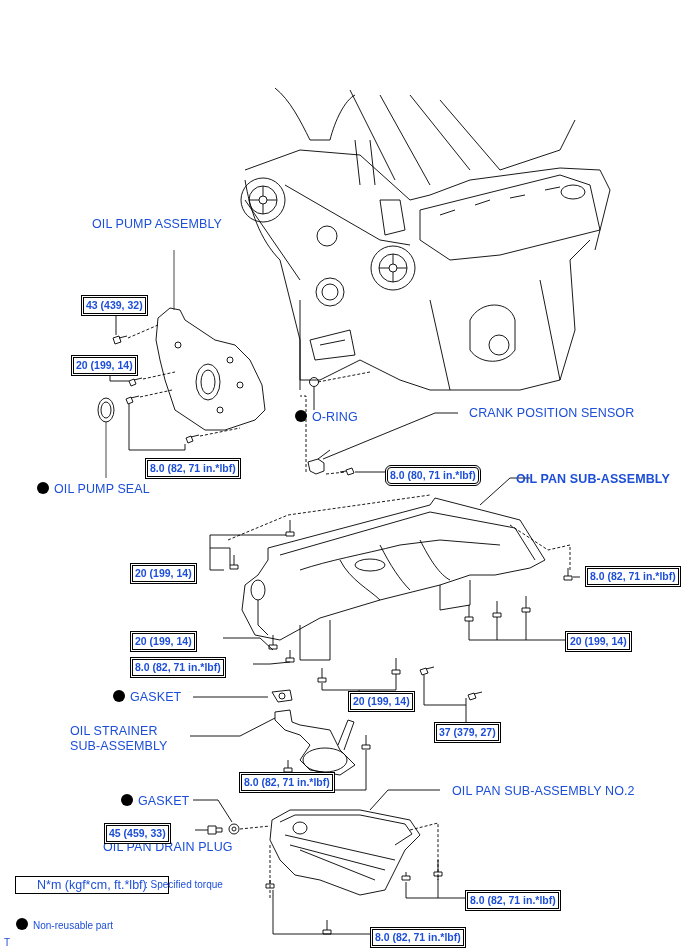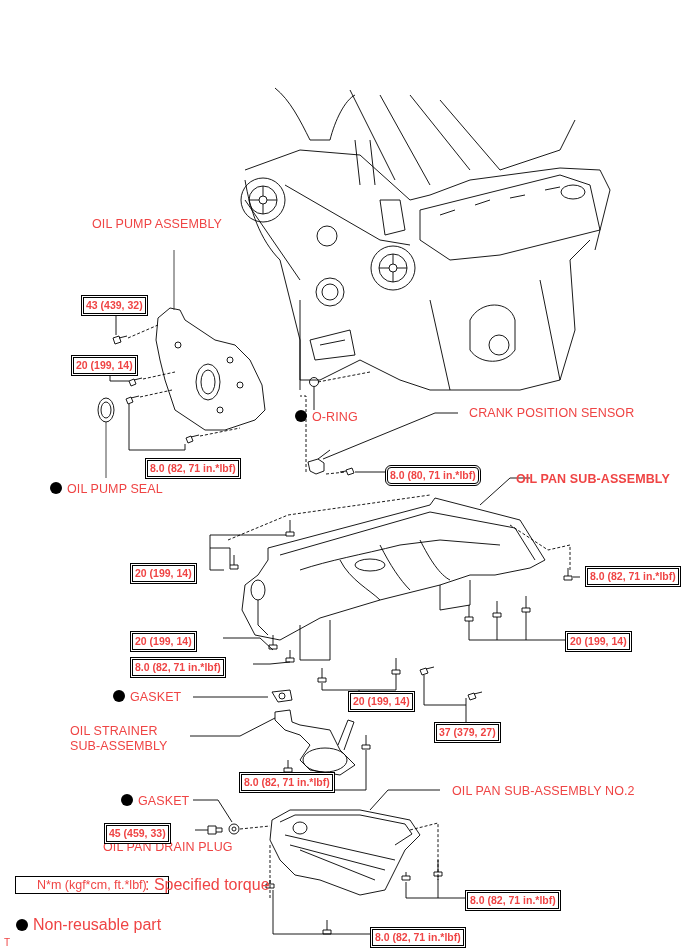--- a/index.html
+++ b/index.html
@@ -1,22 +1,22 @@
 <!DOCTYPE html>
 <html><head>
 <meta charset="utf-8">
 <style>
   html,body{margin:0;padding:0;background:#fff;}
-  #canvas{position:relative;width:691px;height:952px;background:#fff;overflow:hidden;font-family:"Liberation Sans",sans-serif;color:#ef4444;}
+  #canvas{position:relative;width:691px;height:952px;background:#fff;overflow:hidden;font-family:"Liberation Sans",sans-serif;color:#1d4ed8;}
   svg.art{position:absolute;left:0;top:0;width:691px;height:952px;}
   .lbl{position:absolute;font-size:12.5px;line-height:14px;white-space:nowrap;letter-spacing:0.1px;}
   .box{position:absolute;border:1px solid #000;background:#fff;font-weight:bold;font-size:10.5px;line-height:13px;padding:3px 4px;white-space:nowrap;outline:1px solid #000;outline-offset:-3px;}
   .dot{display:inline-block;width:12px;height:12px;border-radius:50%;background:#000;vertical-align:-1px;margin-right:5px;}
   .legend-box{position:absolute;border:1px solid #000;font-size:12.5px;line-height:14px;padding:1px 21px;white-space:nowrap;}
-  .legend-text{position:absolute;font-size:16px;line-height:14px;white-space:nowrap;}
+  .legend-text{position:absolute;font-size:10px;line-height:14px;white-space:nowrap;}
   .tmark{position:absolute;left:4px;top:937px;font-size:10px;}
 </style>
 </head>
 <body>
 
 <div id="canvas">
 
   <svg class="art" viewBox="0 0 691 952" xmlns="http://www.w3.org/2000/svg" fill="none" stroke="#000" stroke-width="0.9">
 
     <g>
@@ -159,21 +159,21 @@
       <path d="M208 826 l8 0 l0 8 l-8 0 z M216 828 l6 0 l0 4 l-6 0"></path>
       <circle cx="234" cy="829" r="5"></circle>
         <circle cx="234" cy="829" r="2"></circle>
       <path d="M240 829 L270 826" stroke-dasharray="3,2"></path>
     </g>
     <path d="M195 830 L208 830"></path>
     <path d="M193 800 L218 800 L232 822"></path>
   </svg>
 
   <div class="lbl" style="left:92px;top:217px;">OIL PUMP ASSEMBLY</div>
-  <div class="lbl" style="left:50px;top:482px;"><span class="dot"></span><span>OIL PUMP SEAL</span></div>
+  <div class="lbl" style="left:37px;top:482px;"><span class="dot"></span><span>OIL PUMP SEAL</span></div>
   <div class="lbl" style="left:295px;top:410px;"><span class="dot"></span><span>O-RING</span></div>
   <div class="lbl" style="left:469px;top:406px;">CRANK POSITION SENSOR</div>
   <div class="lbl" style="left:516px;top:472px;font-weight:bold;">OIL PAN SUB-ASSEMBLY</div>
   <div class="lbl" style="left:113px;top:690px;"><span class="dot"></span><span>GASKET</span></div>
   <div class="lbl" style="left:70px;top:724px;">OIL STRAINER</div>
   <div class="lbl" style="left:70px;top:739px;">SUB-ASSEMBLY</div>
   <div class="lbl" style="left:452px;top:784px;">OIL PAN SUB-ASSEMBLY NO.2</div>
   <div class="lbl" style="left:121px;top:794px;"><span class="dot"></span><span>GASKET</span></div>
   <div class="lbl" style="left:103px;top:840px;">OIL PAN DRAIN PLUG</div>
 

